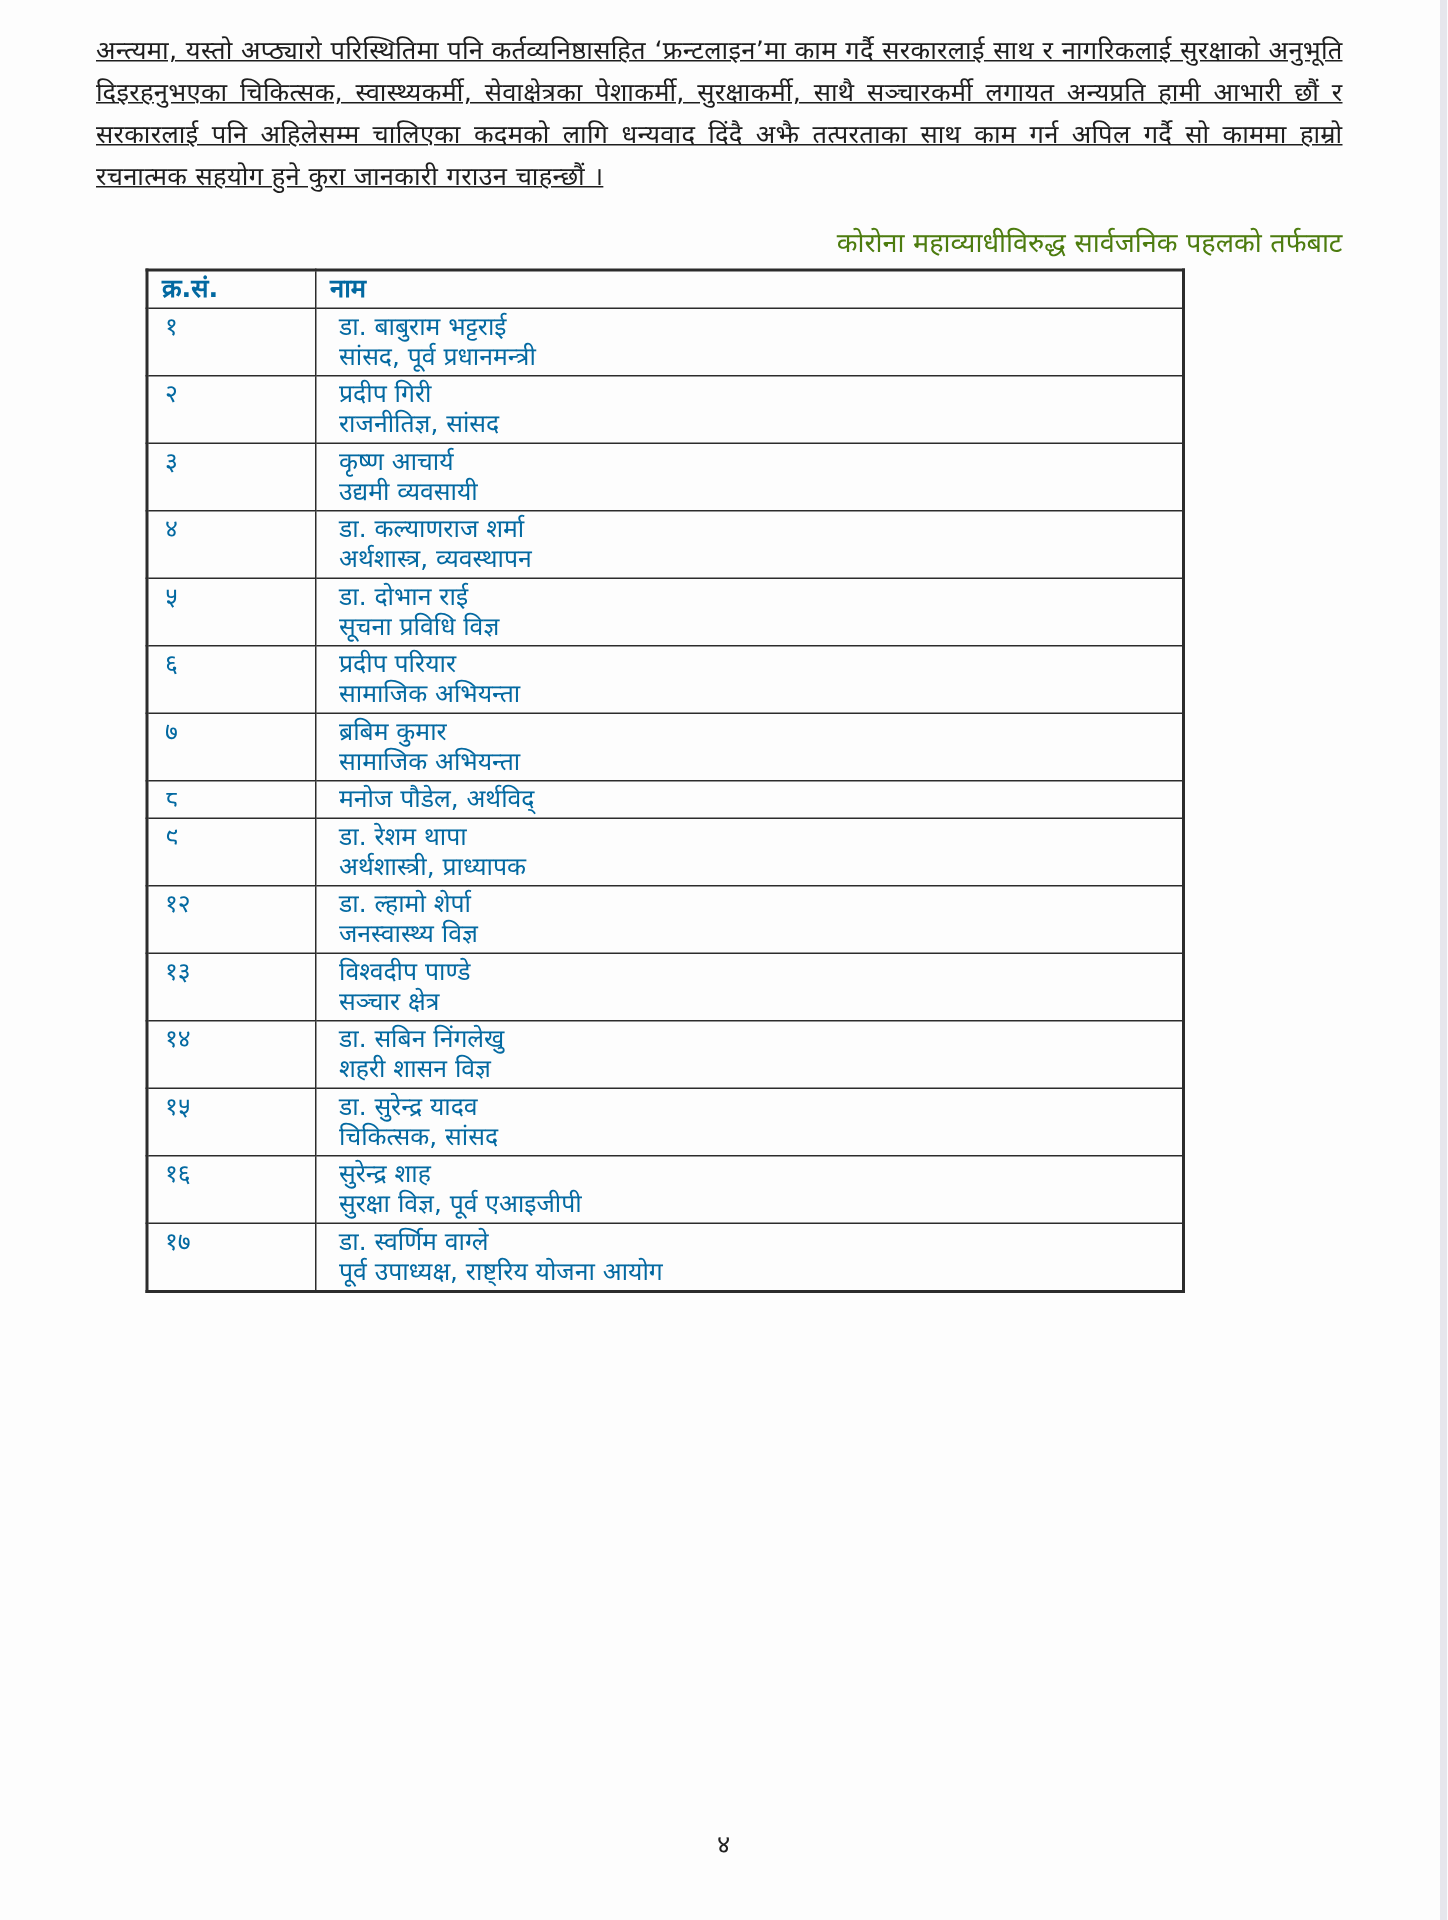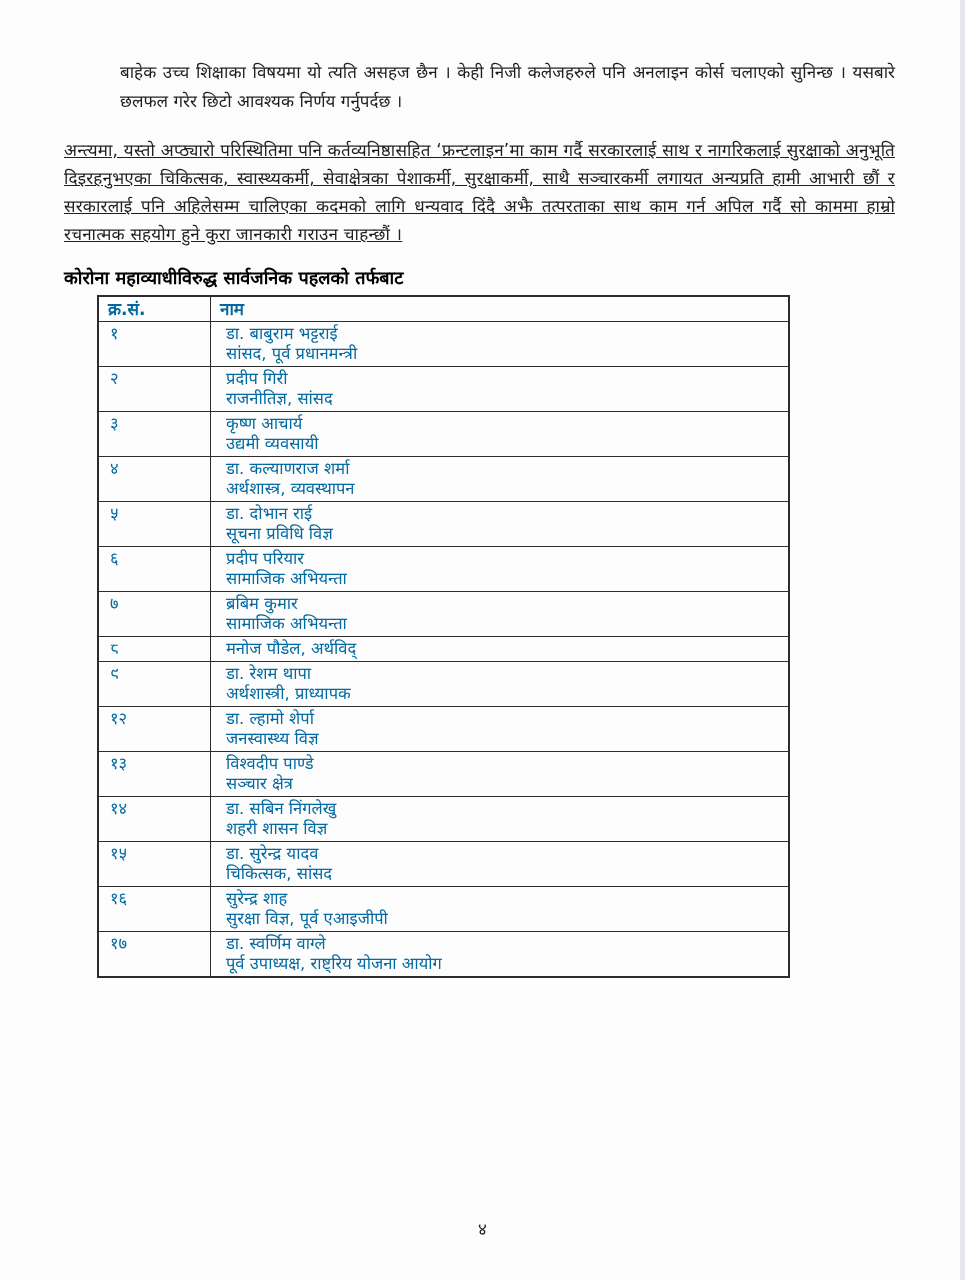--- a/index.html
+++ b/index.html
@@ -42,22 +42,23 @@
   }
   .para-closing {
     margin-top: 20px;
     line-height: 28px;
     letter-spacing: 0.2px;
     text-decoration: underline;
   }
   .table-heading {
     margin: 12px 0 6px 0;
     font-size: 18px;
-    font-weight: bold;
-    color: #000000;
+    font-weight: normal;
+    color: #4d7c0f;
+    text-align: right;
   }
   table.signatories {
     border-collapse: collapse;
     margin-left: 33px;
     width: 693px;
     font-size: 16.5px;
     color: #0369a1;
     border: 2px solid #2c2c2c;
   }
   table.signatories th,
@@ -93,21 +94,20 @@
     color: #222;
   }
 </style>
 </head>
 <body>
 
 <div class="page">
   <div class="scan-edge"></div>
 
   <div class="content">
-    <p class="para para-continuation">बाहेक उच्च शिक्षाका विषयमा यो त्यति असहज छैन । केही निजी कलेजहरुले पनि अनलाइन कोर्स चलाएको सुनिन्छ । यसबारे छलफल गरेर छिटो आवश्यक निर्णय गर्नुपर्दछ ।</p>
 
     <p class="para para-closing">अन्त्यमा, यस्तो अप्ठ्यारो परिस्थितिमा पनि कर्तव्यनिष्ठासहित ‘फ्रन्टलाइन’मा काम गर्दै सरकारलाई साथ र नागरिकलाई सुरक्षाको अनुभूति दिइरहनुभएका चिकित्सक, स्वास्थ्यकर्मी, सेवाक्षेत्रका पेशाकर्मी, सुरक्षाकर्मी, साथै सञ्चारकर्मी लगायत अन्यप्रति हामी आभारी छौं र सरकारलाई पनि अहिलेसम्म चालिएका कदमको लागि धन्यवाद दिंदै अझै तत्परताका साथ काम गर्न अपिल गर्दै सो काममा हाम्रो रचनात्मक सहयोग हुने कुरा जानकारी गराउन चाहन्छौं ।</p>
 
     <div class="table-heading">कोरोना महाव्याधीविरुद्ध सार्वजनिक पहलको तर्फबाट</div>
 
     <table class="signatories">
       <thead>
         <tr>
           <th class="sn-header">क्र.सं.</th>
           <th class="name-header">नाम</th>

